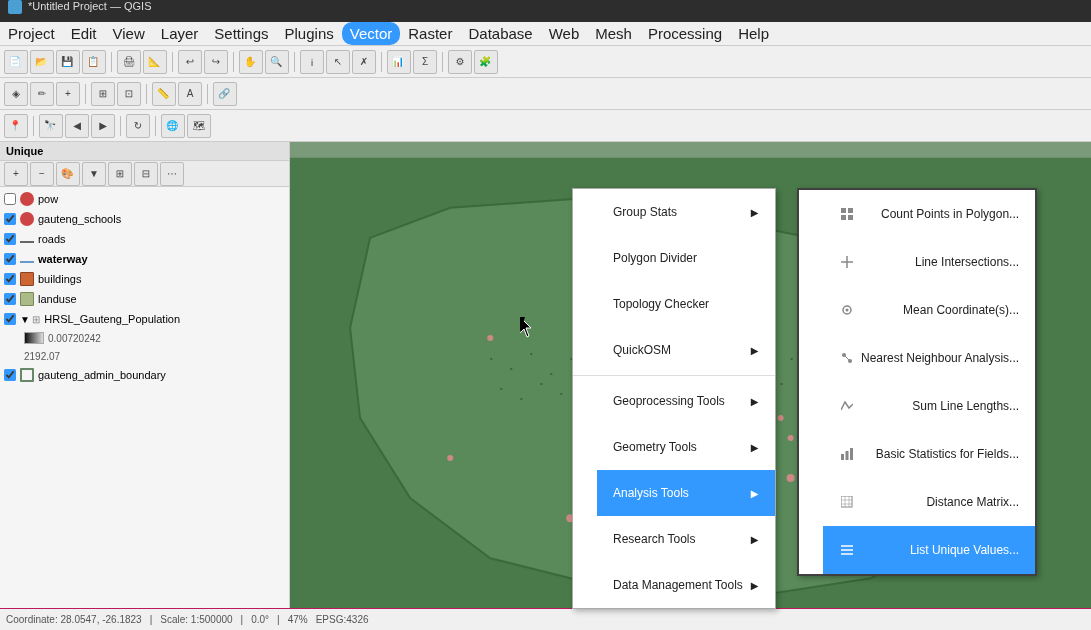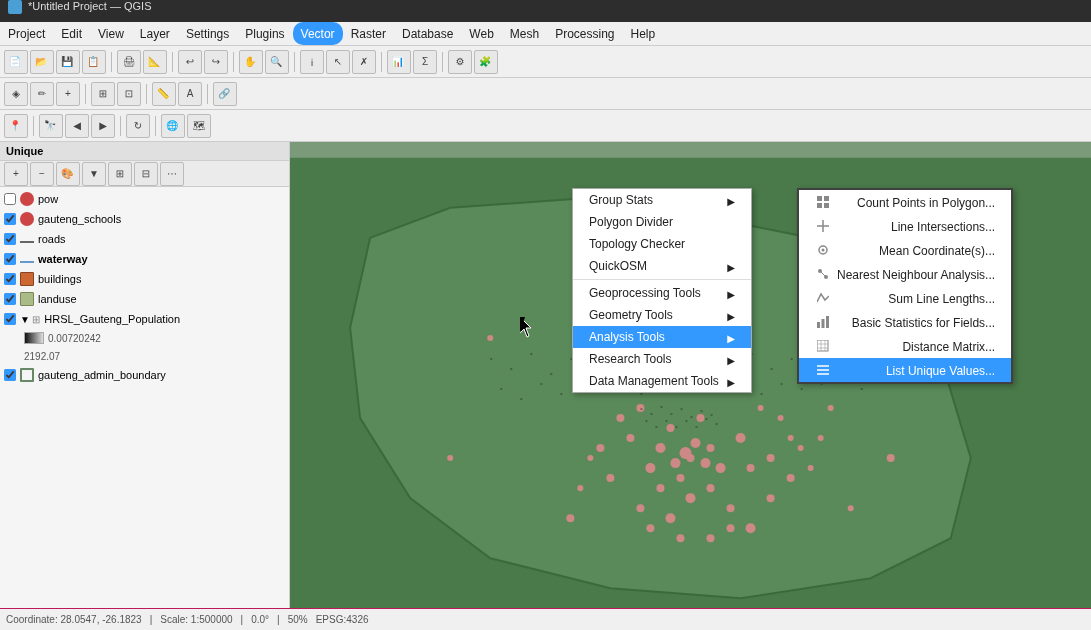--- a/index.html
+++ b/index.html
@@ -35,21 +35,21 @@
     #menu-bar {
       height: 24px;
       background: #f0f0f0;
       display: flex;
       align-items: center;
       border-bottom: 1px solid #ccc;
     }
     .menu-item {
       padding: 2px 8px;
       cursor: pointer;
-      font-size: 12px;
+      font-size: 15px;
       color: #222;
       height: 100%;
       display: flex;
       align-items: center;
     }
     .menu-item.active { background: #3399ff; color: white; border-radius: 10px; }
 
     
     .toolbar-row {
       height: 32px;
@@ -162,28 +162,29 @@
     
     .dropdown-menu {
       position: absolute;
       background: white;
       border: 1px solid #aaa;
       box-shadow: 2px 2px 6px rgba(0,0,0,0.3);
       z-index: 100;
       min-width: 180px;
     }
     .dropdown-item {
-      padding: 4px 16px;
+      padding: 16px 16px;
       cursor: pointer;
       font-size: 12px;
       color: #222;
       display: flex;
-      align-items: flex-end;
+      align-items: center;
       justify-content: space-between;
       white-space: nowrap;
+      margin-left: 24px;
     }
     .dropdown-item.active {
       background: #3399ff;
       color: white;
     }
     .dropdown-item .arrow { font-size: 10px; margin-left: 8px; }
     .dropdown-sep {
       height: 1px;
       background: #ddd;
       margin: 2px 0;
@@ -655,15 +656,15 @@
   </div>
 </div>
 
 <div id="status-bar">
   <span>Coordinate: 28.0547, -26.1823</span>
   <span>|</span>
   <span>Scale: 1:500000</span>
   <span>|</span>
   <span>0.0°</span>
   <span>|</span>
-  <span>50%</span>
+  <span>47%</span>
   <span>EPSG:4326</span>
 </div>
 
 </body></html>

